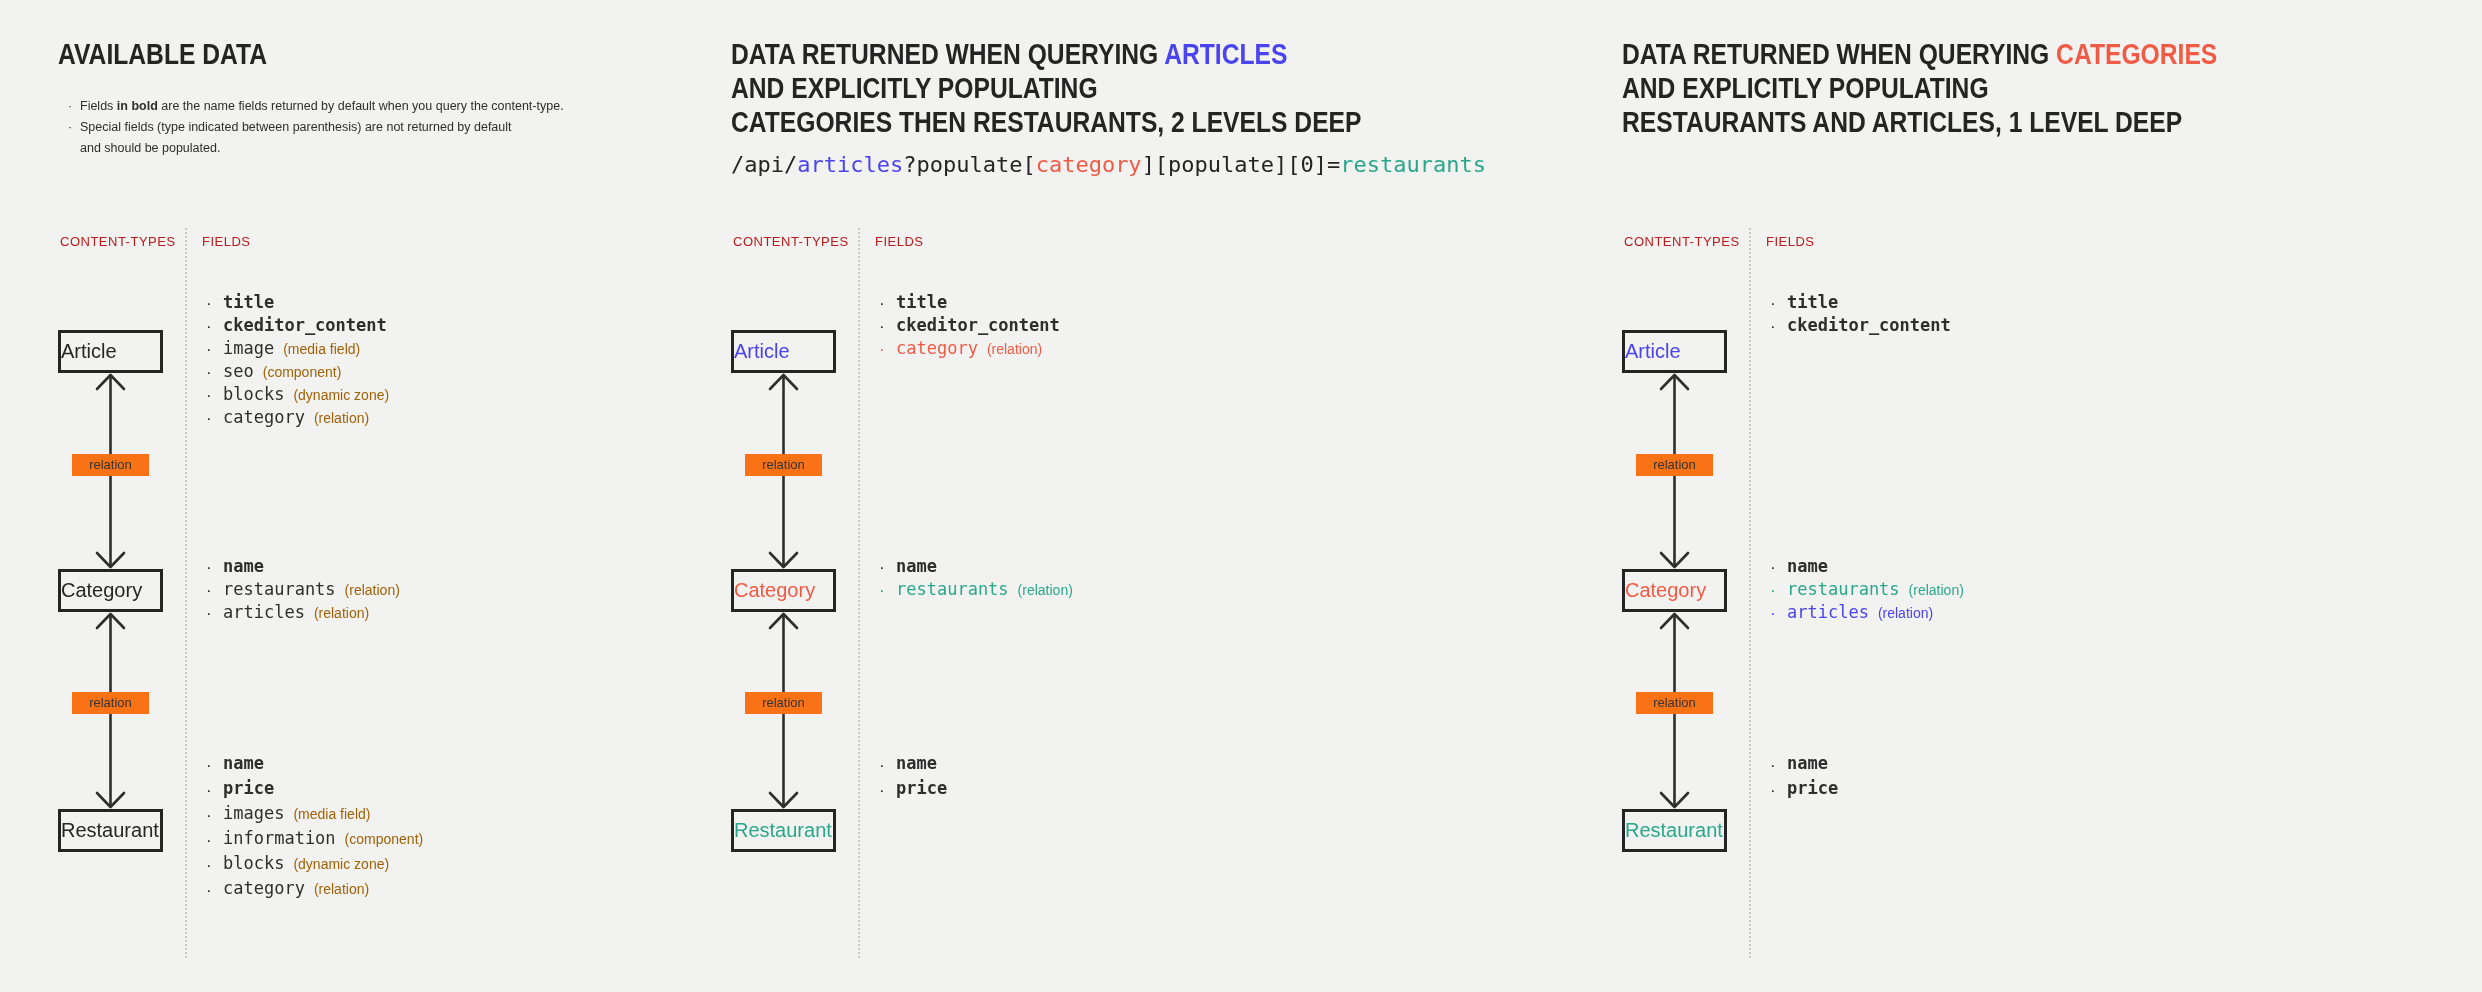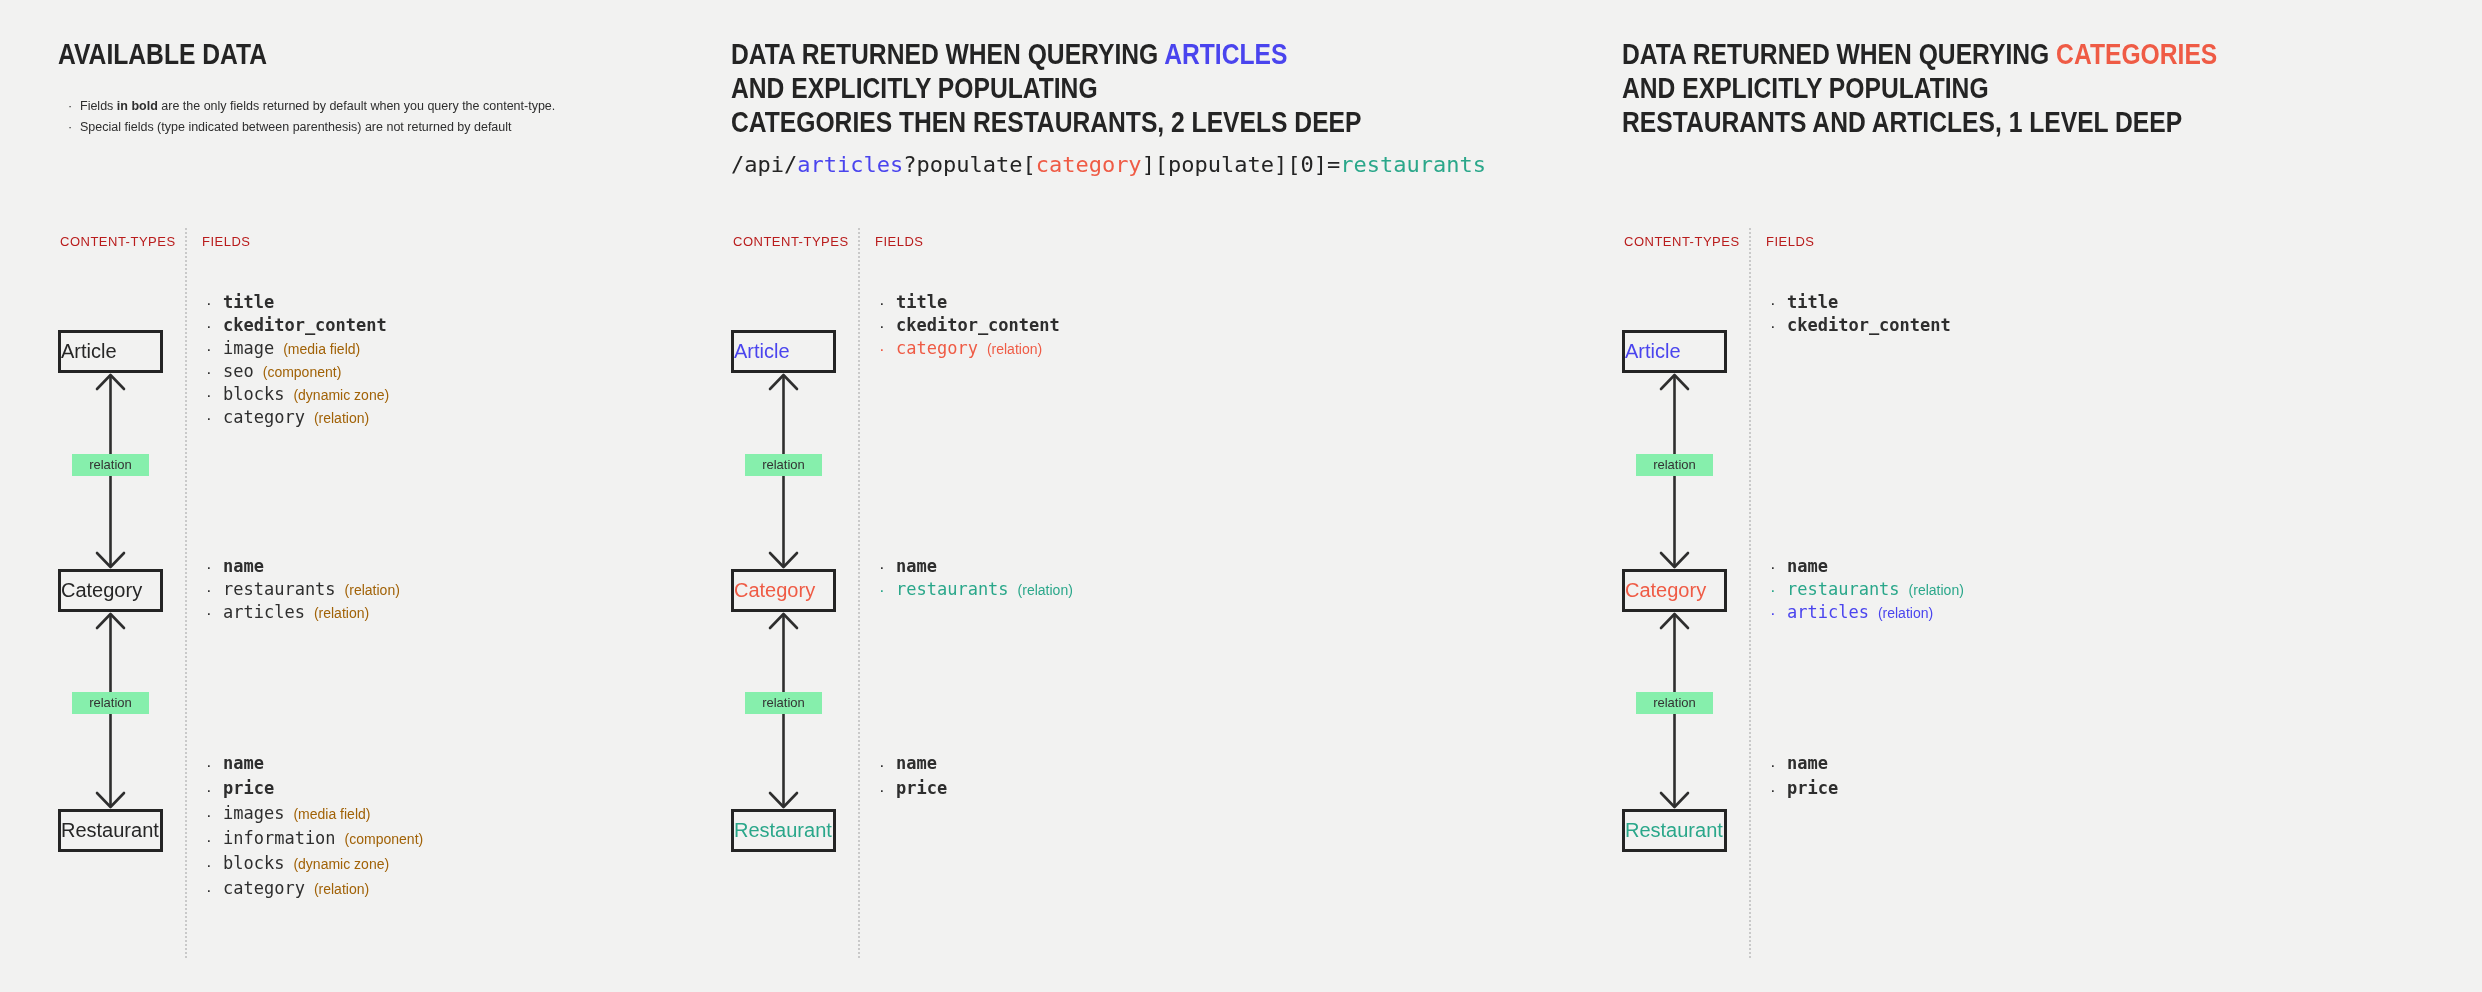--- a/index.html
+++ b/index.html
@@ -29,35 +29,36 @@
   .f-row{display:flex;align-items:baseline;height:23px}
   .fieldlist-2 .f-row{height:25px}
   .f-bullet{width:17px;font-size:17px;line-height:1;color:#2e2e2e;align-self:center}
   .f-name{font-family:"DejaVu Sans Mono","Liberation Mono",monospace;font-size:17px;color:#2e2e2e;white-space:nowrap}
   .f-name.bold{font-weight:700}
   .f-ann{font-size:14px;margin-left:9px;color:#a16207;white-space:nowrap}
   .connector{position:absolute;left:32px;width:41px;z-index:1}
   .connector-0{top:373px;height:196px}
   .connector-1{top:612px;height:197px}
   .rel-label{position:absolute;left:14px;width:77px;text-align:center;font-size:13px;line-height:22px;
-             color:#333;background:#86efac;z-index:3}
+             color:#333;background:#f97316;z-index:3}
   .rel-label-0{top:454px}
   .rel-label-1{top:692px}
 </style>
 </head>
 <body>
 
 <div class="page" id="page">
     <div class="panel panel-0">
       <div class="p-title">
         <div class="t-line"><span>AVAILABLE DATA</span></div>
       </div>
       <div class="notes">
-        <div class="note-line"><span class="n-bullet">·</span><span>Fields </span><span style="font-weight: 700;">in bold</span><span> are the only fields returned by default when you query the content-type.</span></div>
+        <div class="note-line"><span class="n-bullet">·</span><span>Fields </span><span style="font-weight: 700;">in bold</span><span> are the name fields returned by default when you query the content-type.</span></div>
         <div class="note-line"><span class="n-bullet">·</span><span>Special fields (type indicated between parenthesis) are not returned by default</span></div>
+        <div class="note-line"><span class="n-bullet"></span><span>and should be populated.</span></div>
       </div>
       <div class="col-header ct-header">CONTENT-TYPES</div>
       <div class="col-header f-header">FIELDS</div>
       <div class="divider"></div>
       <div class="connector connector-0"><svg width="41" height="196" viewBox="0 0 41 196" xmlns="http://www.w3.org/2000/svg">
           <path d="M20.5 2 L20.5 194" stroke="#2e2e2e" stroke-width="2.6" fill="none"></path>
           <path d="M7 16 L20.5 2 L34 16" stroke="#2e2e2e" stroke-width="2.6" fill="none" stroke-linecap="round" stroke-linejoin="round"></path>
           <path d="M7 180 L20.5 194 L34 180" stroke="#2e2e2e" stroke-width="2.6" fill="none" stroke-linecap="round" stroke-linejoin="round"></path>
         </svg></div>
       <div class="rel-label rel-label-0">relation</div>

